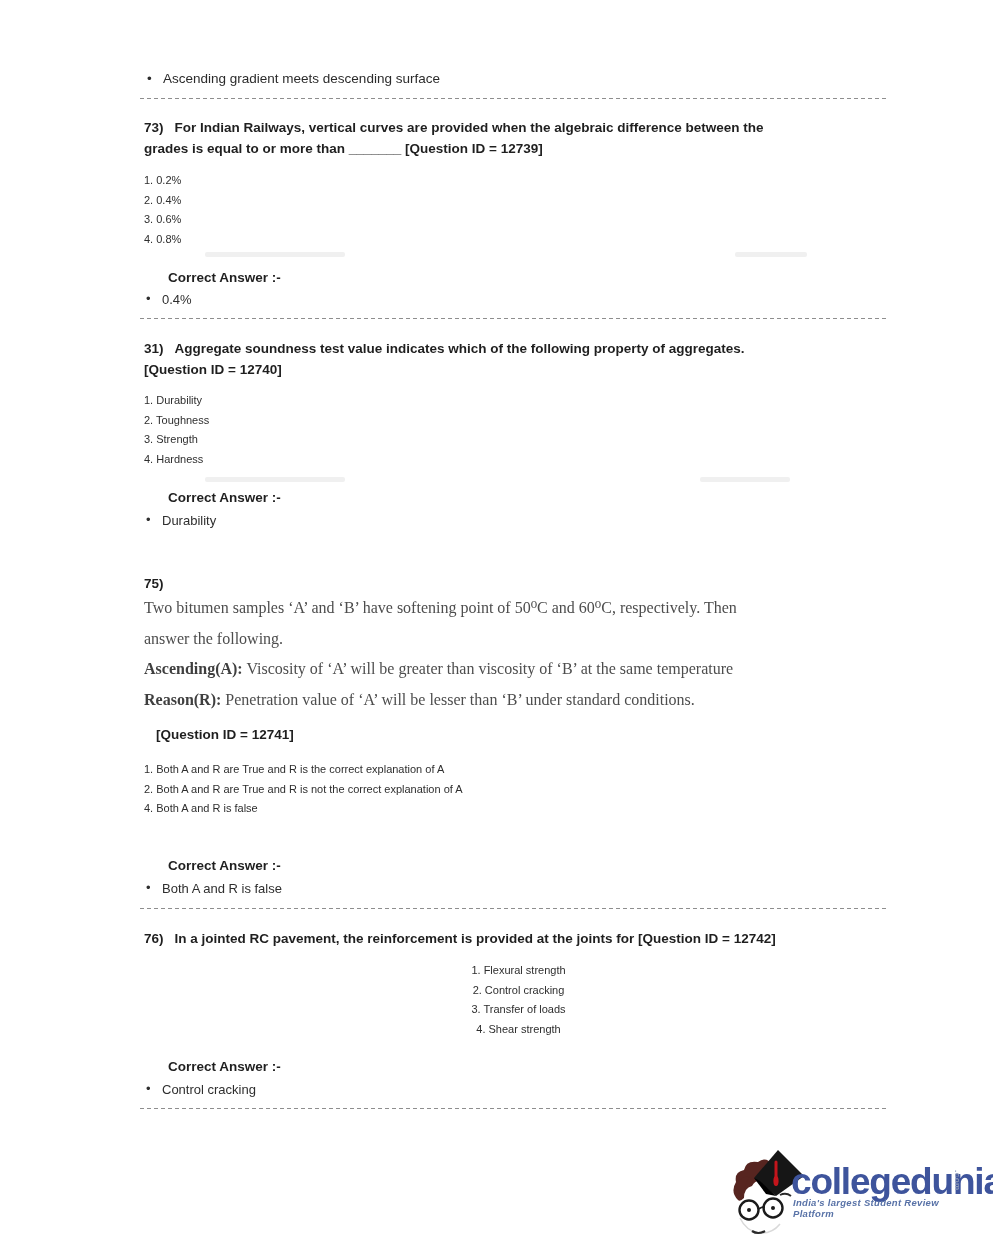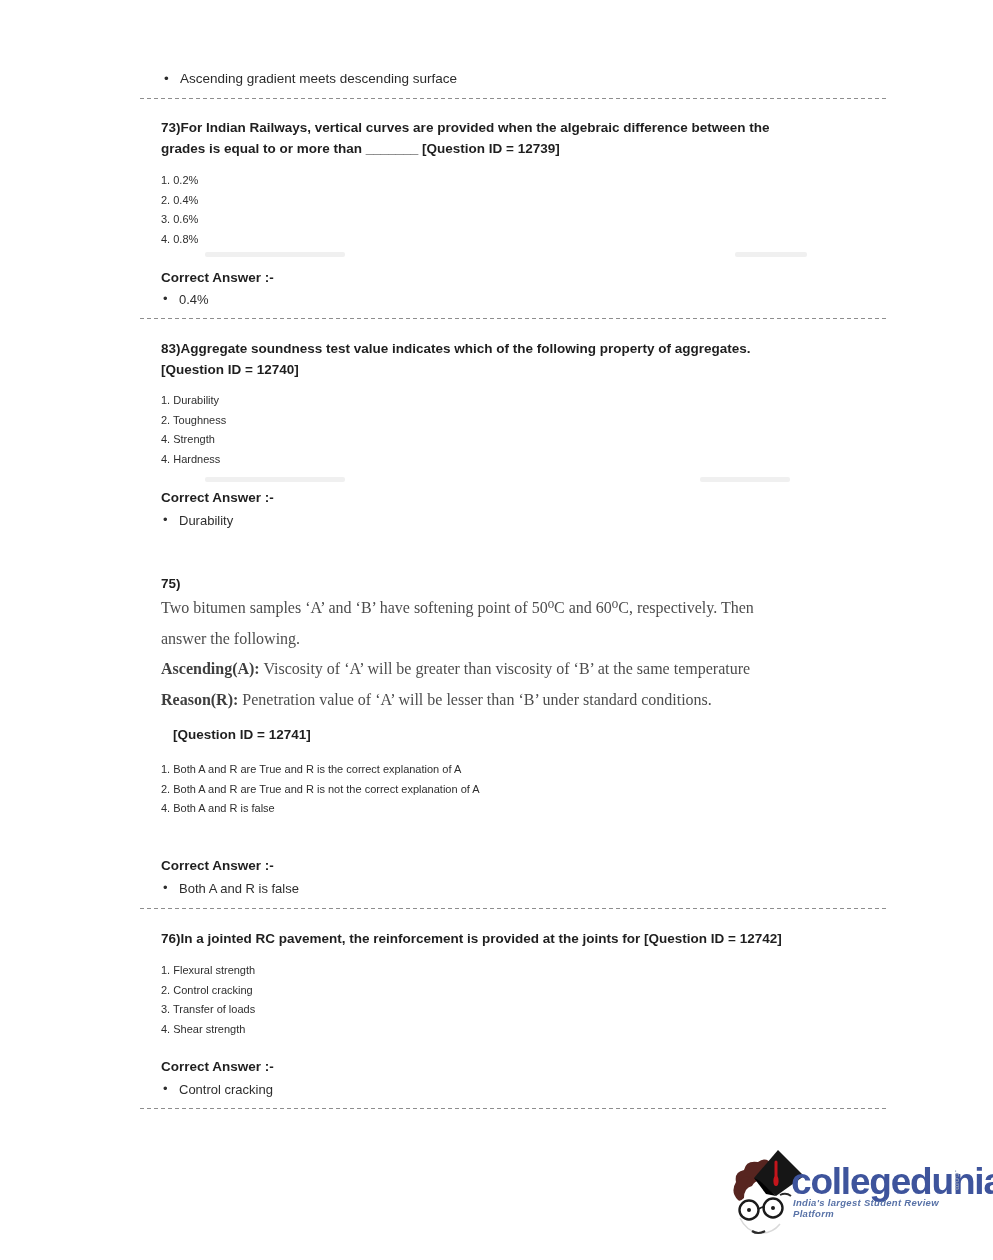--- a/index.html
+++ b/index.html
@@ -11,32 +11,32 @@
     overflow:hidden;
   }
   
   .sep {
     position:absolute; left:140px; width:748px; height:1px;
     background:repeating-linear-gradient(to right,#8e8e8e 0 4px,transparent 4px 7px);
   }
   
   .artifact { position:absolute; height:5px; background:#f0f0f0; border-radius:2px; }
 
-  .content { position:absolute; left:161px; right:100px; }
+  .content { position:absolute; left:144px; right:100px; }
 
   .bullet-item { position:relative; padding-left:19px; font-size:13.5px; color:#2b2b2b; line-height:18px; }
   .bullet-item::before { content:"•"; position:absolute; left:3px; top:0; color:#2b2b2b; }
 
   .q-heading { font-size:13.5px; font-weight:bold; color:#1f1f1f; line-height:21px; }
-  .q-num { }
+  .q-num { margin-right:11px; }
 
   .options { font-size:11px; color:#2e2e2e; line-height:19.6px; }
   .options div { white-space:nowrap; }
 
-  .ca-label { font-size:13.5px; font-weight:bold; color:#1f1f1f; }
+  .ca-label { font-size:13.5px; font-weight:bold; color:#1f1f1f;margin-left:24px; }
 
   .answer { position:relative; padding-left:18px; font-size:13px; color:#2e2e2e; }
   .answer::before { content:"•"; position:absolute; left:2px; top:-1px; color:#2e2e2e; }
 
   .serif-body { font-family:"Liberation Serif","DejaVu Serif",serif; font-size:16px; color:#4d4d4d; line-height:30.5px; }
   .serif-label { font-weight:bold; color:#3f3f3f; }
 
   .qid { font-size:13.5px; font-weight:bold; color:#1f1f1f; }
 
   
@@ -73,28 +73,28 @@
   <div class="artifact" style="left:735px; top:252px; width:72px;"></div>
   <div class="content ca-label" style="top:270px;">Correct Answer :-</div>
   <div class="content" style="top:292px;">
     <div class="answer">0.4%</div>
   </div>
 
   <div class="sep" style="top:318px;"></div>
 
   <div class="content" style="top:338px;">
     <div class="q-heading">
-      <span class="q-num">83)</span><span>Aggregate soundness test value indicates which of the following property of aggregates.</span>
+      <span class="q-num">31)</span><span>Aggregate soundness test value indicates which of the following property of aggregates.</span>
       <div>[Question ID = 12740]</div>
     </div>
   </div>
   <div class="content options" style="top:391px;">
     <div>1. Durability</div>
     <div>2. Toughness</div>
-    <div>4. Strength</div>
+    <div>3. Strength</div>
     <div>4. Hardness</div>
   </div>
   <div class="artifact" style="left:205px; top:477px; width:140px;"></div>
   <div class="artifact" style="left:700px; top:477px; width:90px;"></div>
   <div class="content ca-label" style="top:490px;">Correct Answer :-</div>
   <div class="content" style="top:513px;">
     <div class="answer">Durability</div>
   </div>
 
   <div class="content q-heading" style="top:573px;">75)</div>
@@ -115,21 +115,21 @@
     <div class="answer">Both A and R is false</div>
   </div>
 
   <div class="sep" style="top:908px;"></div>
 
   <div class="content" style="top:928px;">
     <div class="q-heading">
       <span class="q-num">76)</span><span>In a jointed RC pavement, the reinforcement is provided at the joints for [Question ID = 12742]</span>
     </div>
   </div>
-  <div class="content options" style="top:961px;">
+  <div class="content options" style="top:961px;text-align:center;">
     <div>1. Flexural strength</div>
     <div>2. Control cracking</div>
     <div>3. Transfer of loads</div>
     <div>4. Shear strength</div>
   </div>
   <div class="content ca-label" style="top:1059px;">Correct Answer :-</div>
   <div class="content" style="top:1082px;">
     <div class="answer">Control cracking</div>
   </div>
 

